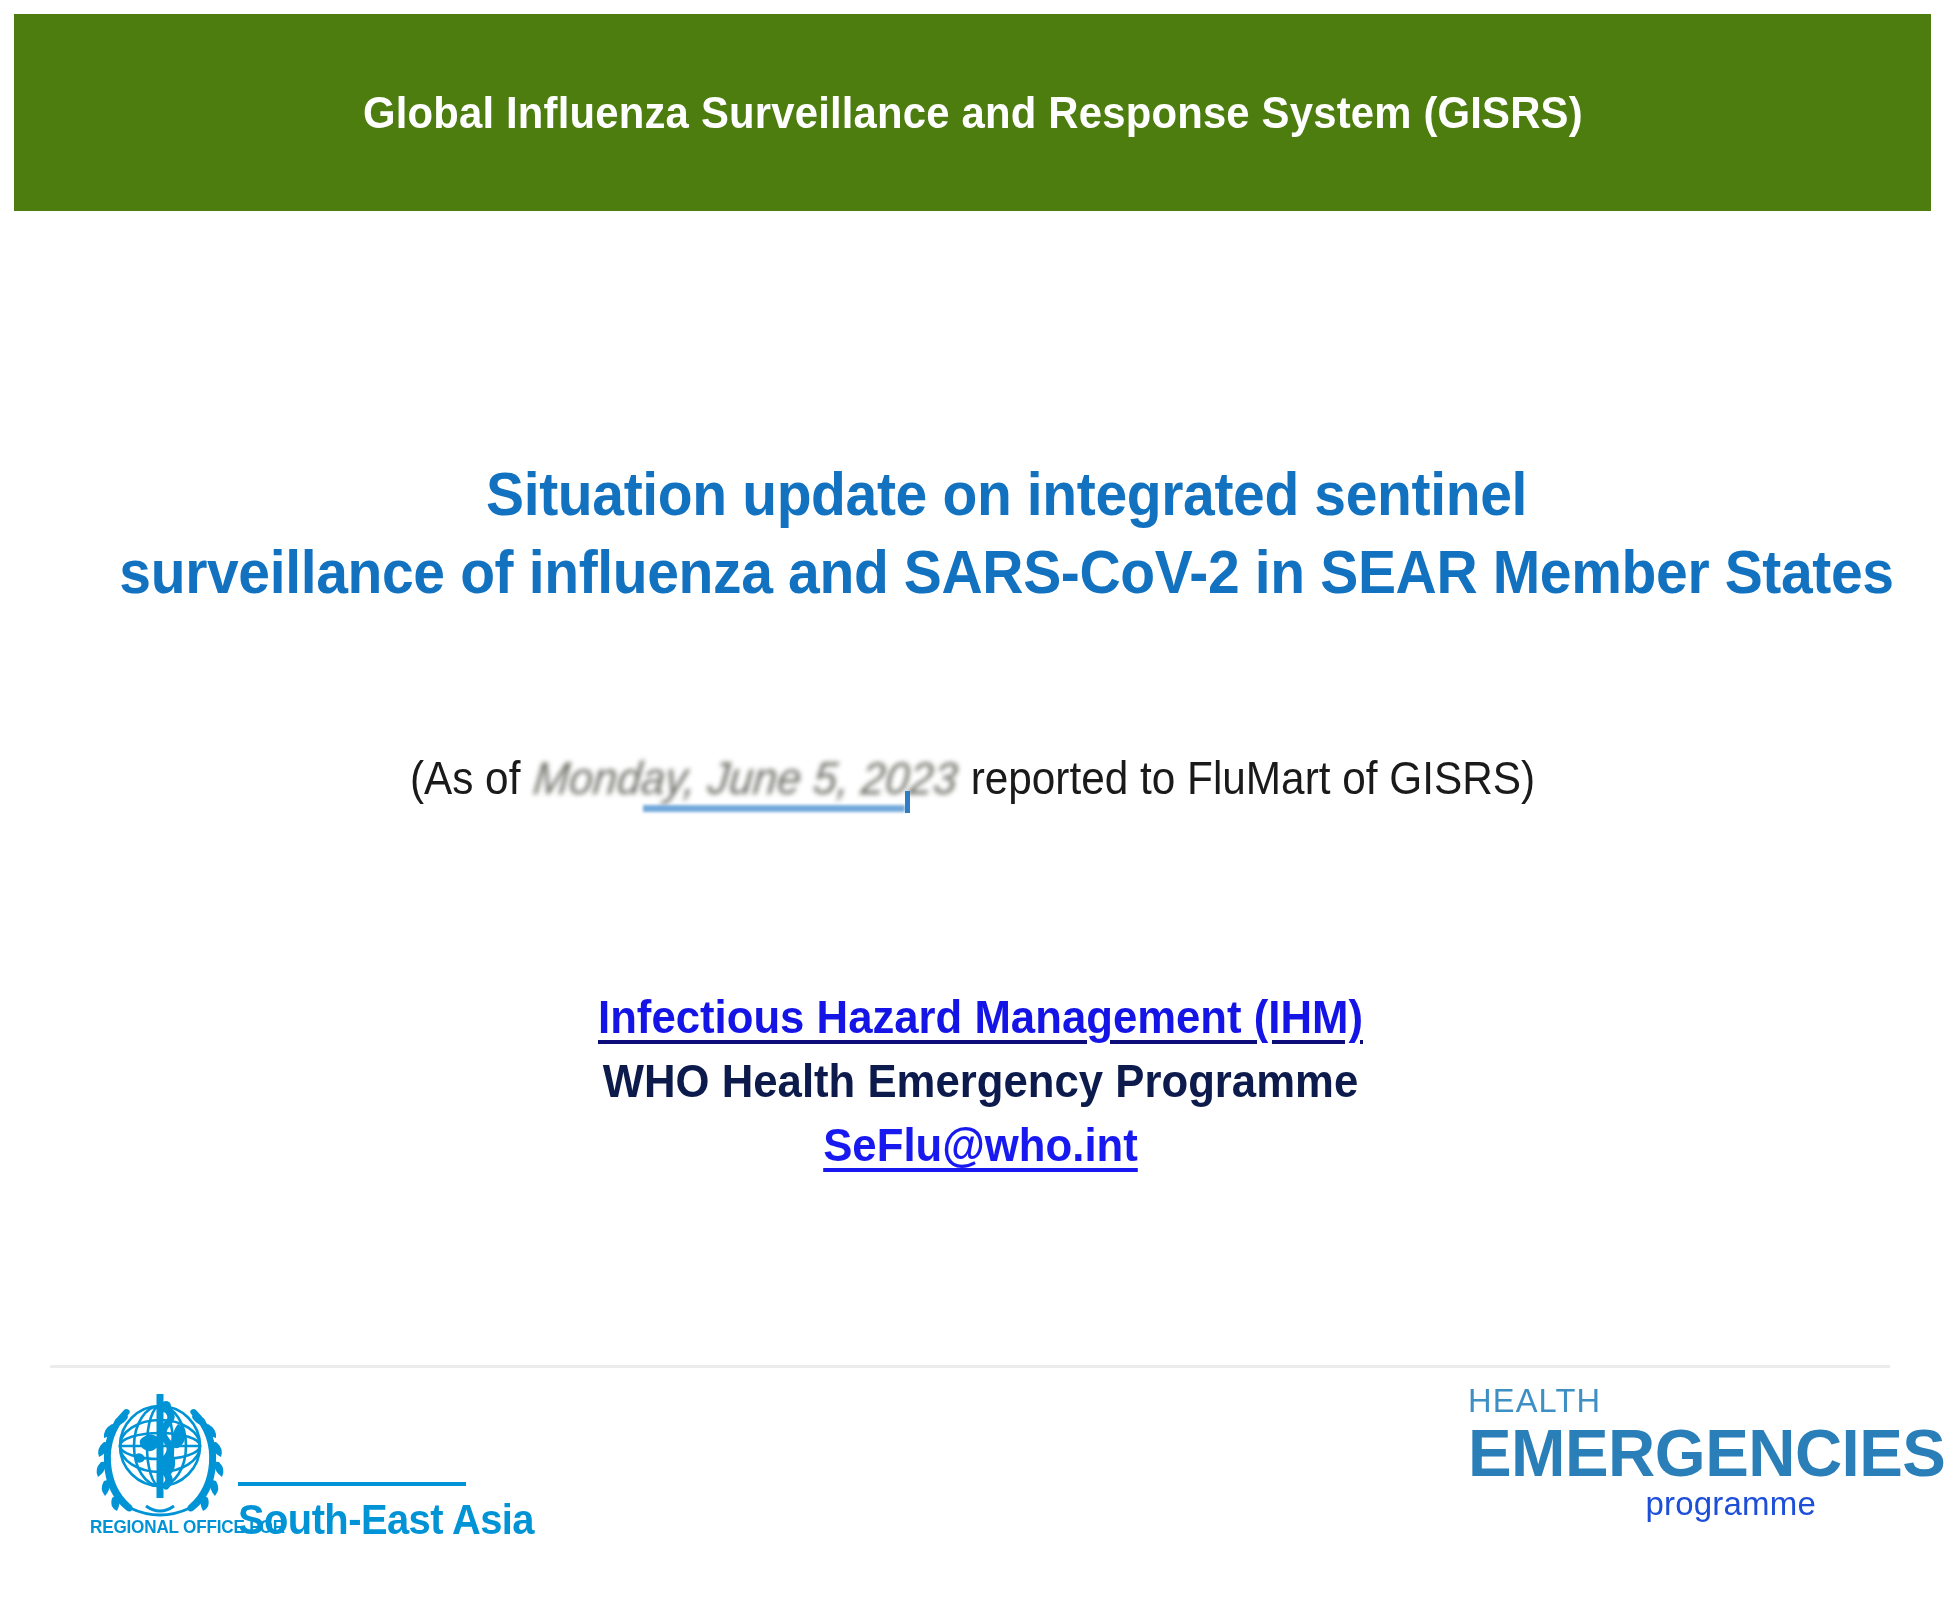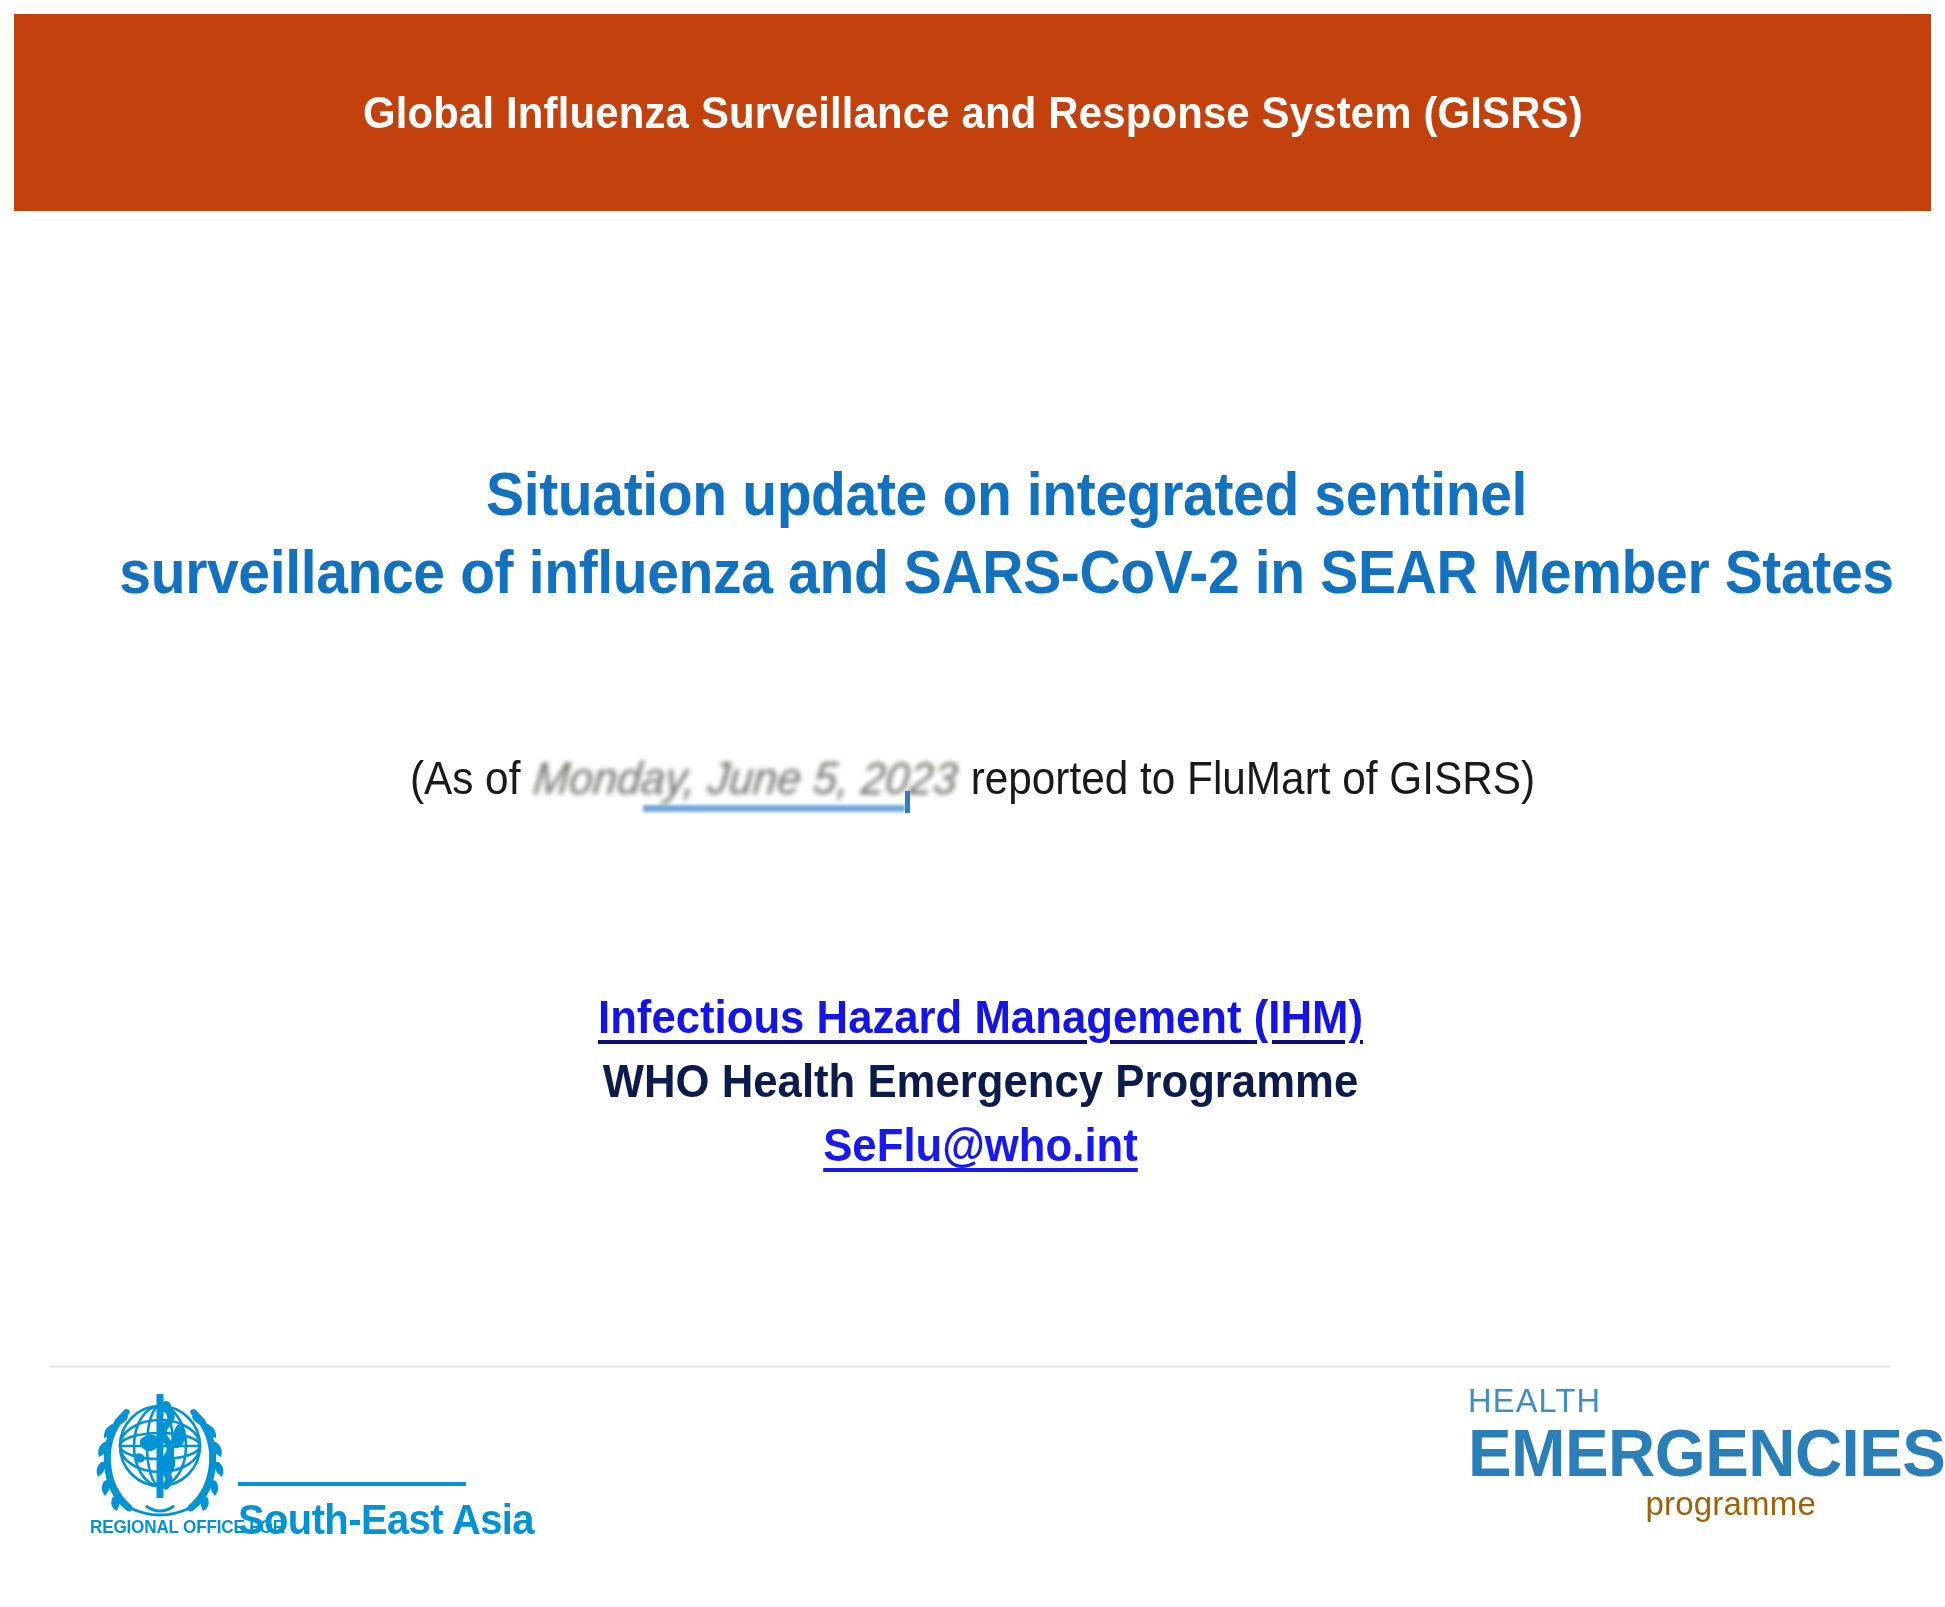--- a/index.html
+++ b/index.html
@@ -15,21 +15,21 @@
     overflow: hidden;
   }
 
   
   #header-banner {
     position: absolute;
     left: 14px;
     top: 14px;
     width: 1917px;
     height: 197px;
-    background: #c2410c;
+    background: #4d7c0f;
     display: flex;
     align-items: center;
     justify-content: center;
   }
   #header-title {
     color: #ffffff;
     font-family: "Liberation Sans Narrow", "Liberation Sans", sans-serif;
     font-size: 45px;
     font-weight: bold;
     letter-spacing: 0.2px;
@@ -254,21 +254,21 @@
     font-weight: bold;
     letter-spacing: -0.5px;
     line-height: 64px;
     margin-top: 4px;
     transform: scaleX(0.99);
     transform-origin: left center;
     white-space: nowrap;
   }
   #he-programme {
     display: block;
-    color: #a16207;
+    color: #1d4ed8;
     font-family: "Liberation Sans Narrow", "Liberation Sans", sans-serif;
     font-size: 33px;
     font-weight: normal;
     line-height: 33px;
     text-align: right;
     width: 348px;
     margin-top: 2px;
     letter-spacing: 0.2px;
   }
 </style>

